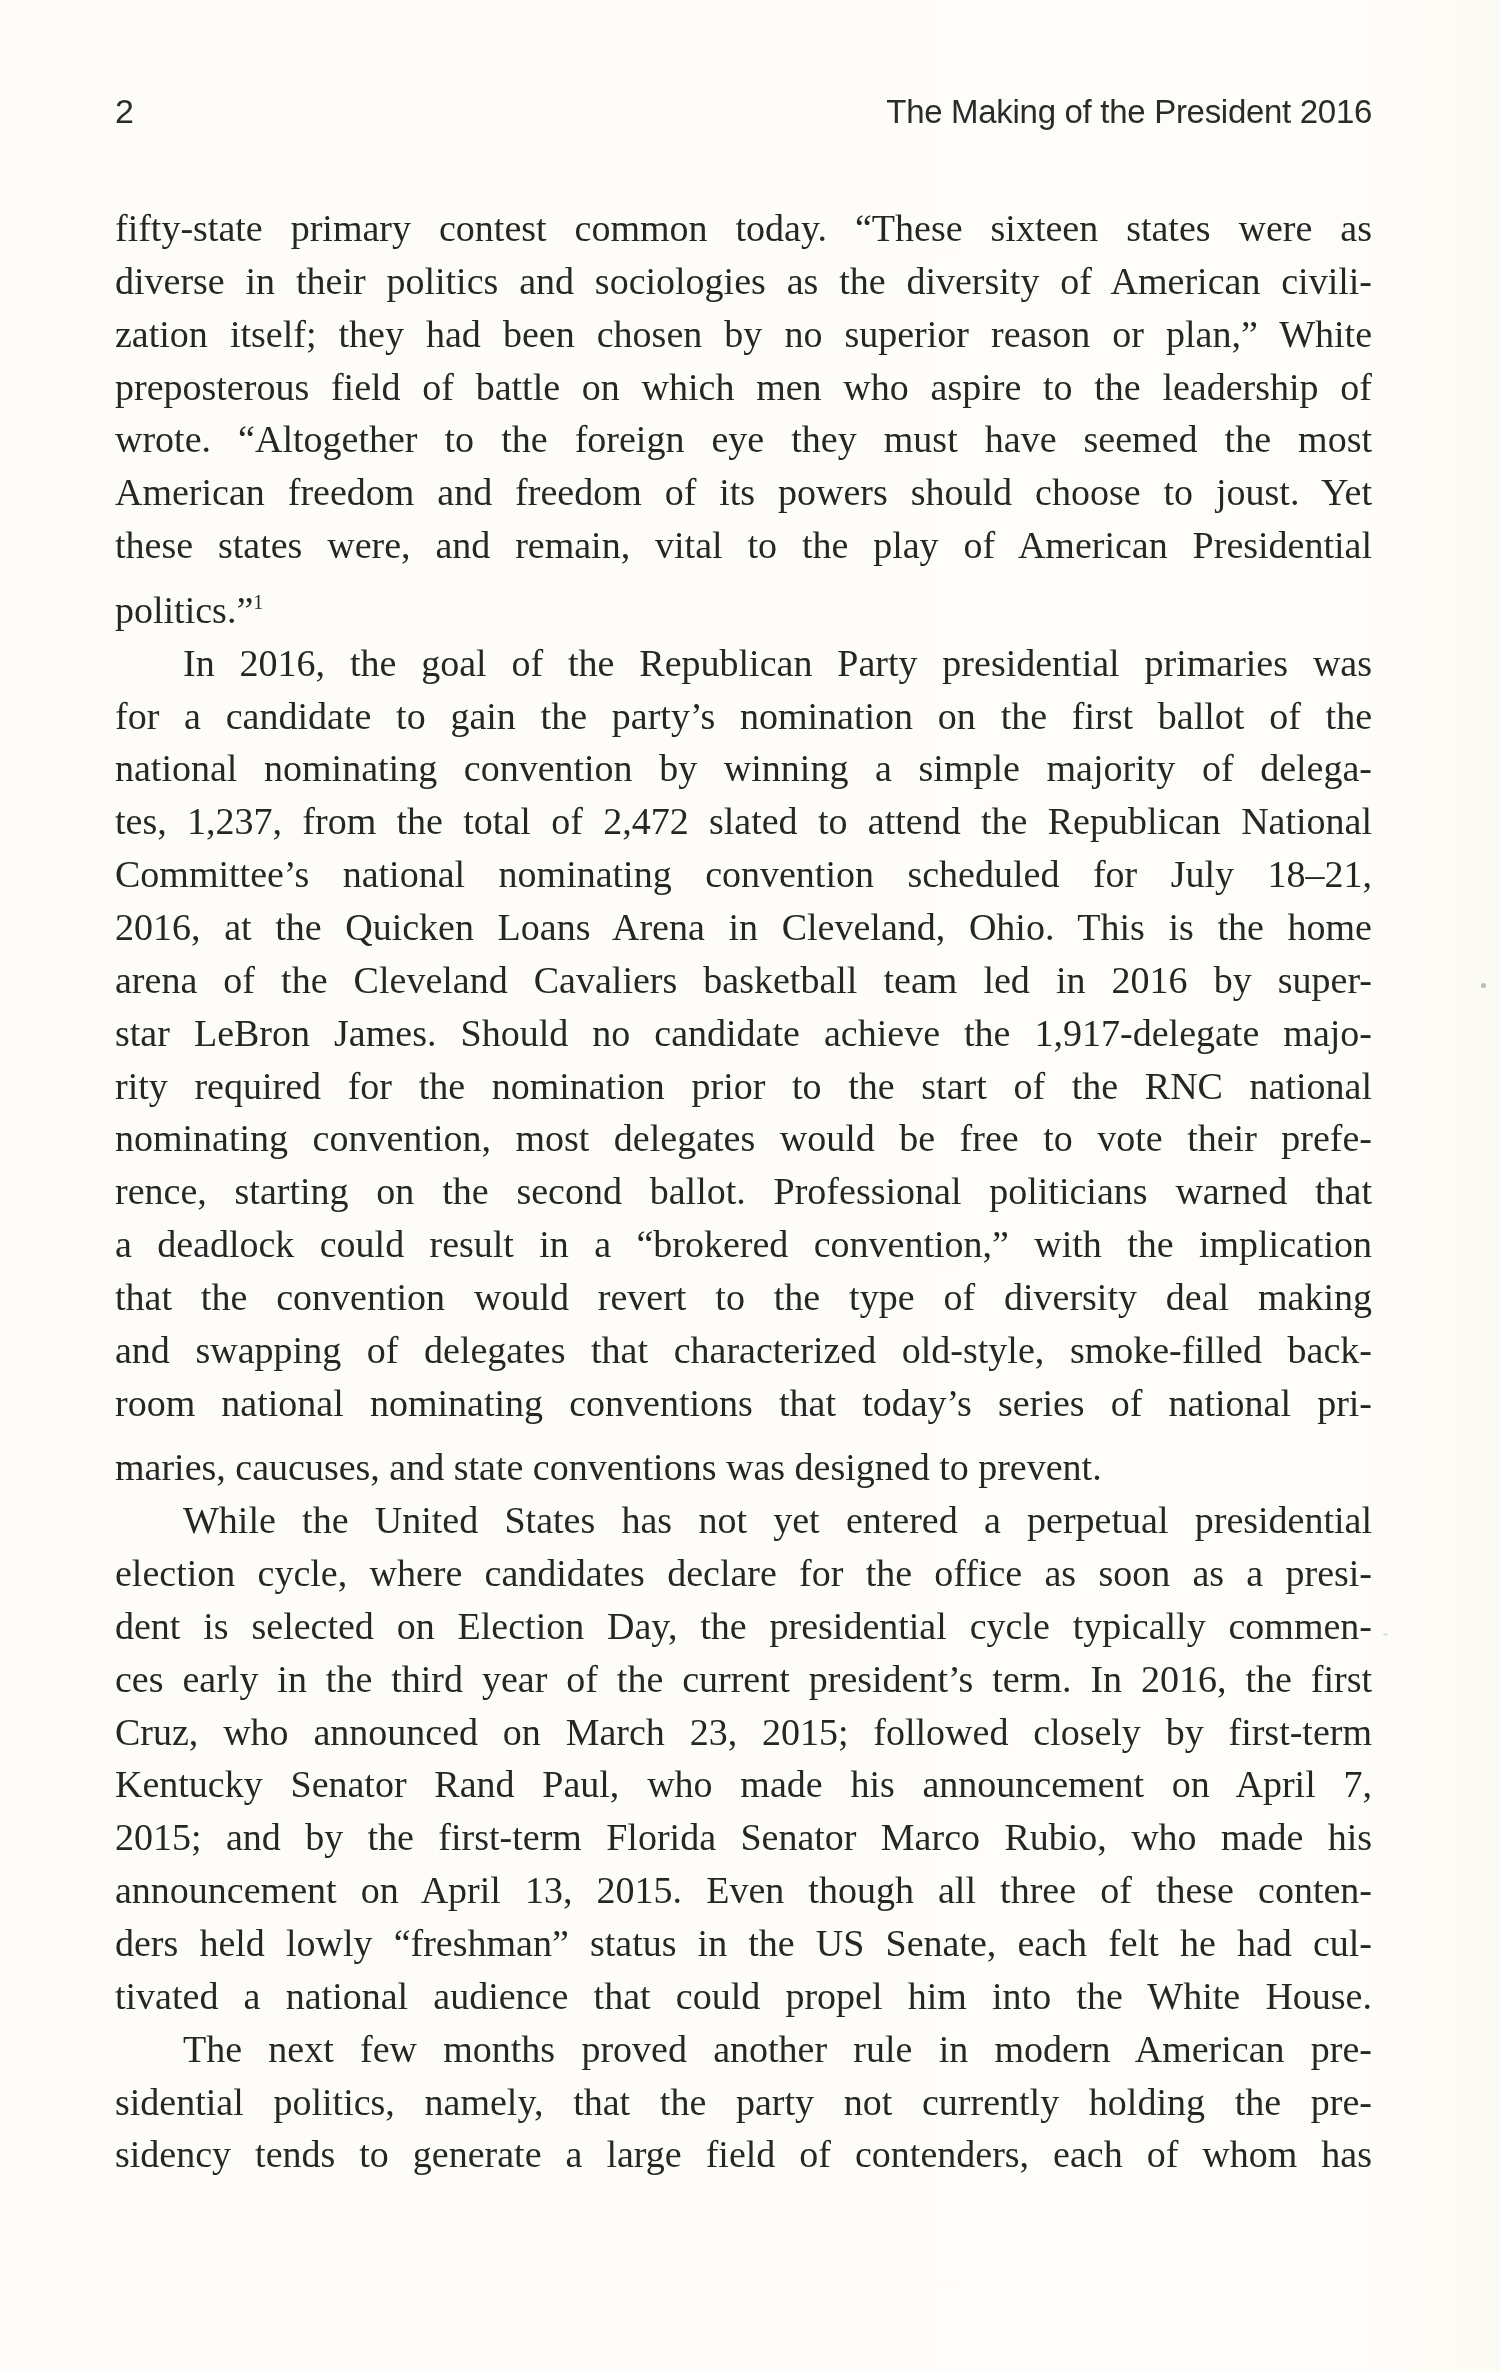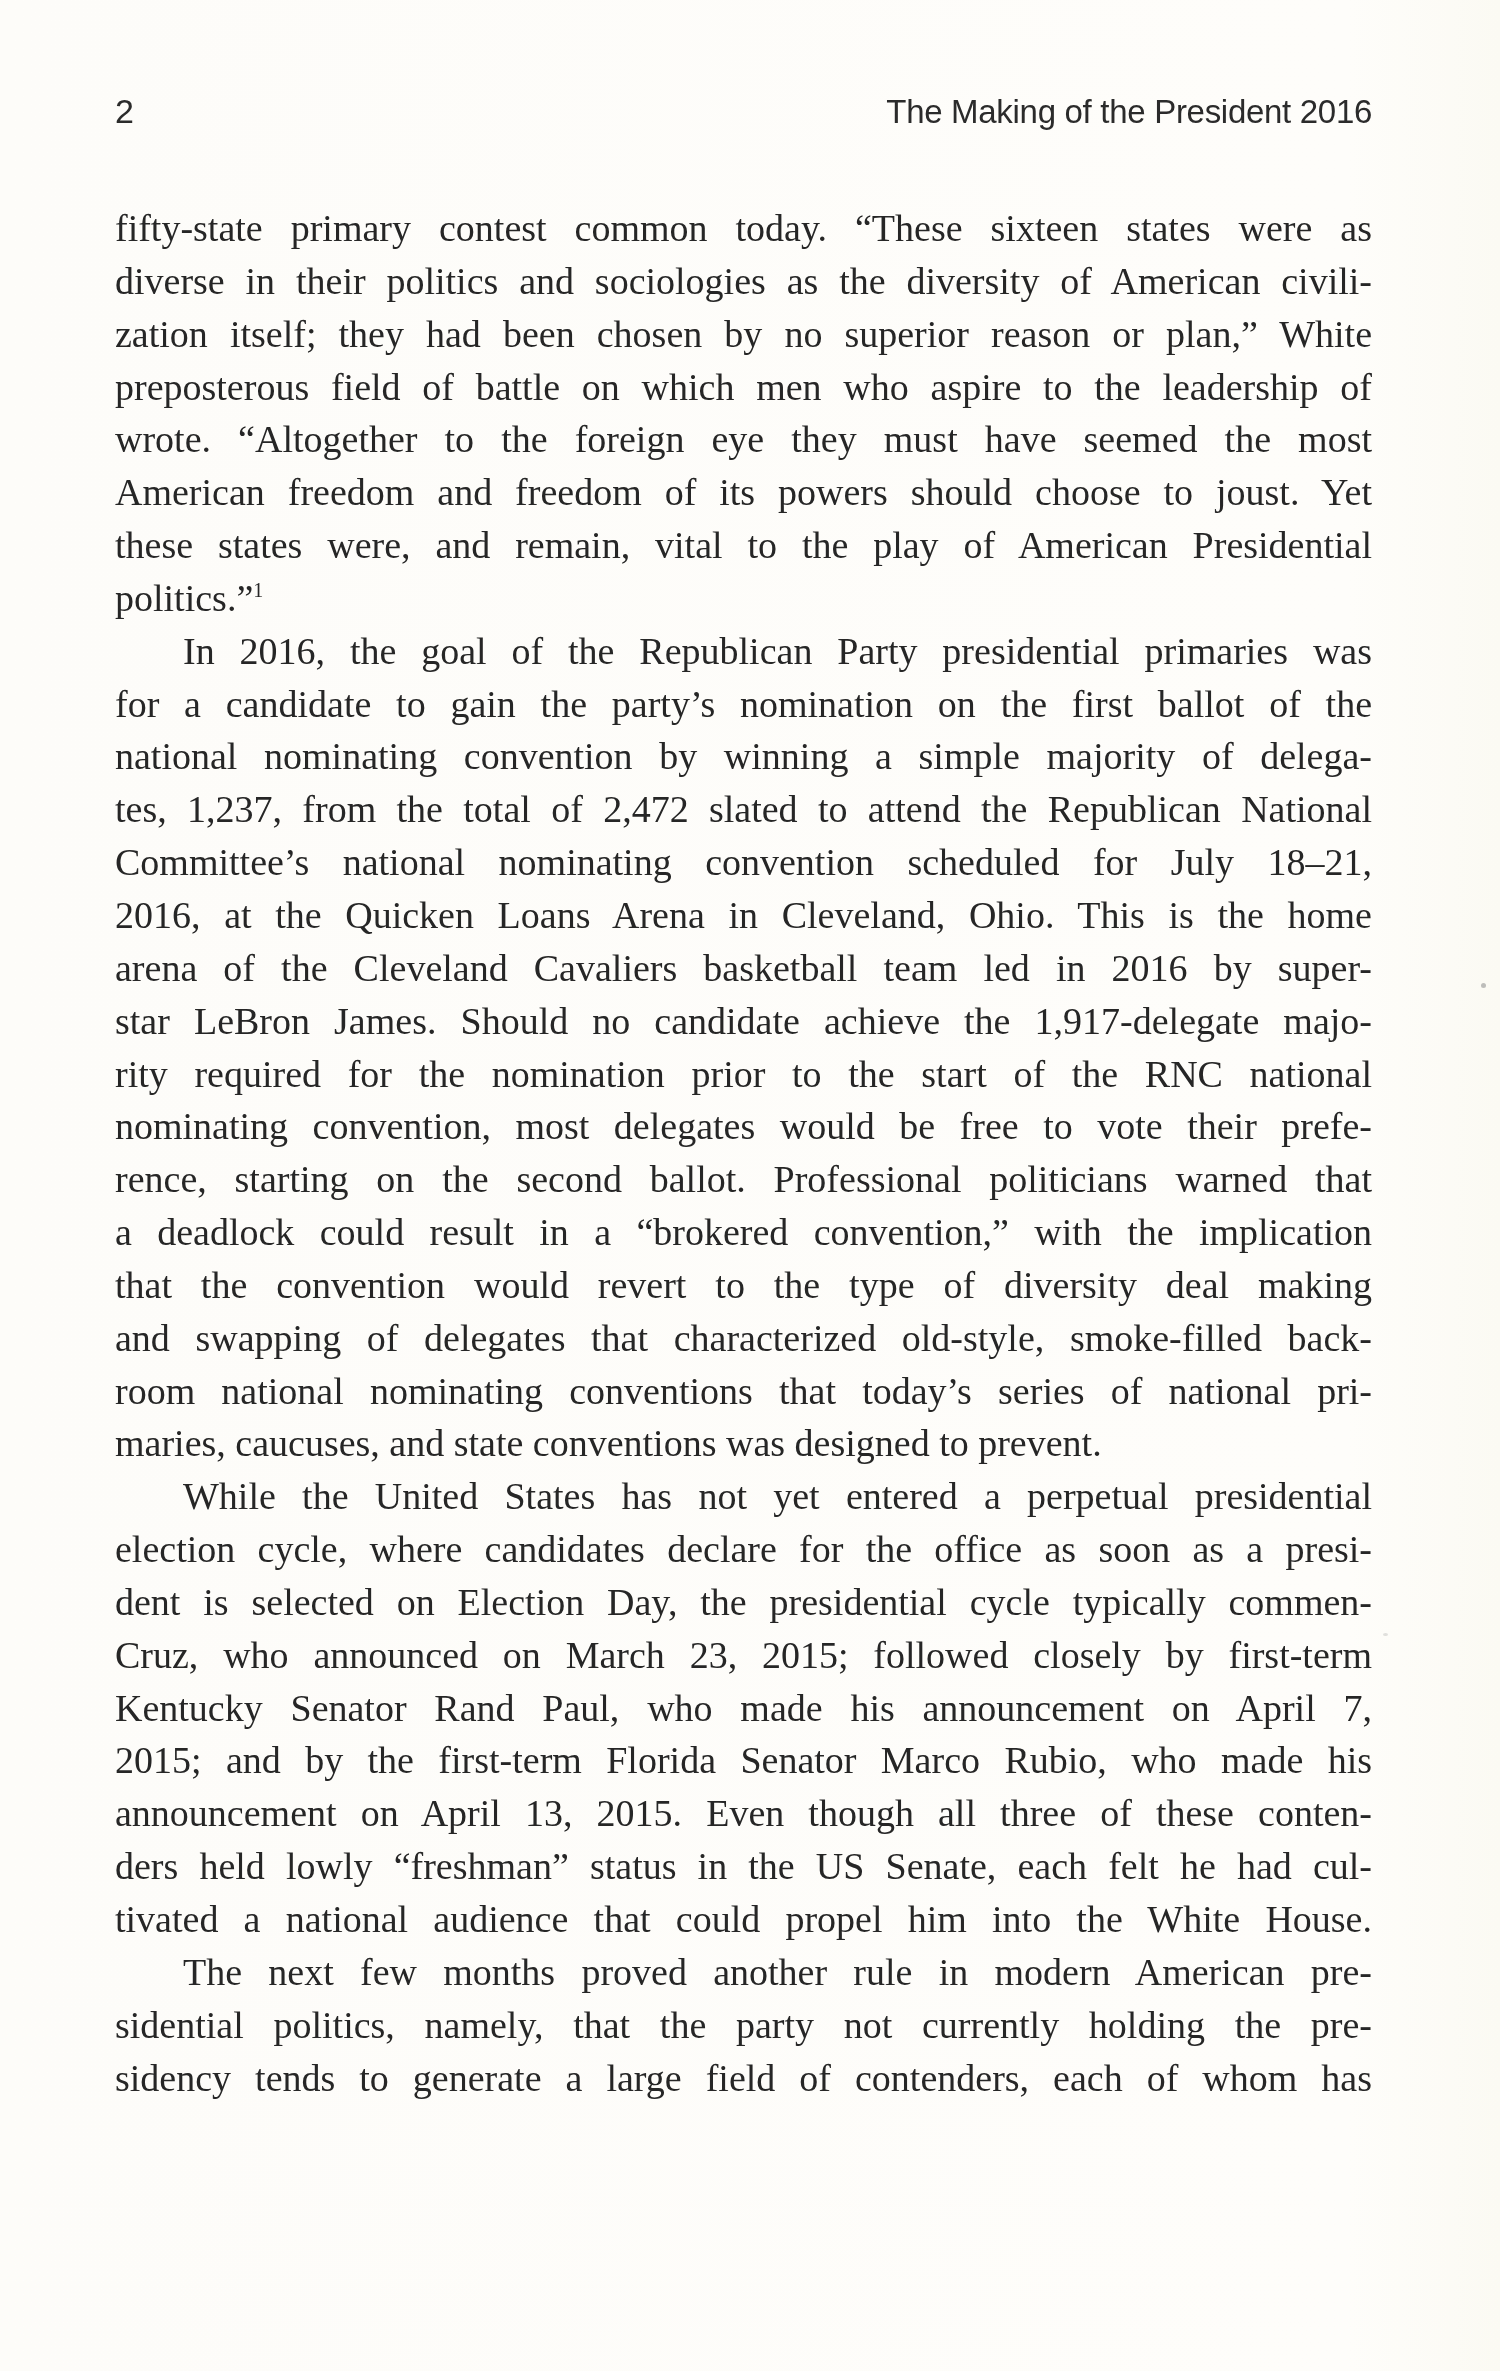--- a/index.html
+++ b/index.html
@@ -50,20 +50,21 @@
       display: block;
       height: 52.85px;
       line-height: 52.85px;
       white-space: nowrap;
       text-align: justify;
       text-align-last: justify;
       overflow: visible;
     }
     .line.last {
       text-align-last: left;
+      margin-top: 12px;
     }
     .line.indent {
       text-indent: 68px;
     }
     .line sup {
       font-size: 20px;
       line-height: 0;
       vertical-align: 14px;
     }
     .speck {
@@ -112,20 +113,21 @@
       <span class="line">that the convention would revert to the type of diversity deal making</span>
       <span class="line">and swapping of delegates that characterized old-style, smoke-filled back-</span>
       <span class="line">room national nominating conventions that today’s series of national pri-</span>
       <span class="line last">maries, caucuses, and state conventions was designed to prevent.</span>
     </div>
 
     <div>
       <span class="line indent">While the United States has not yet entered a perpetual presidential</span>
       <span class="line">election cycle, where candidates declare for the office as soon as a presi-</span>
       <span class="line">dent is selected on Election Day, the presidential cycle typically commen-</span>
+      <span class="line">ces early in the third year of the current president’s term. In 2016, the first</span>
       <span class="line">Cruz, who announced on March 23, 2015; followed closely by first-term</span>
       <span class="line">Kentucky Senator Rand Paul, who made his announcement on April 7,</span>
       <span class="line">2015; and by the first-term Florida Senator Marco Rubio, who made his</span>
       <span class="line">announcement on April 13, 2015. Even though all three of these conten-</span>
       <span class="line">ders held lowly “freshman” status in the US Senate, each felt he had cul-</span>
       <span class="line">tivated a national audience that could propel him into the White House.</span>
     </div>
 
     <div>
       <span class="line indent">The next few months proved another rule in modern American pre-</span>

